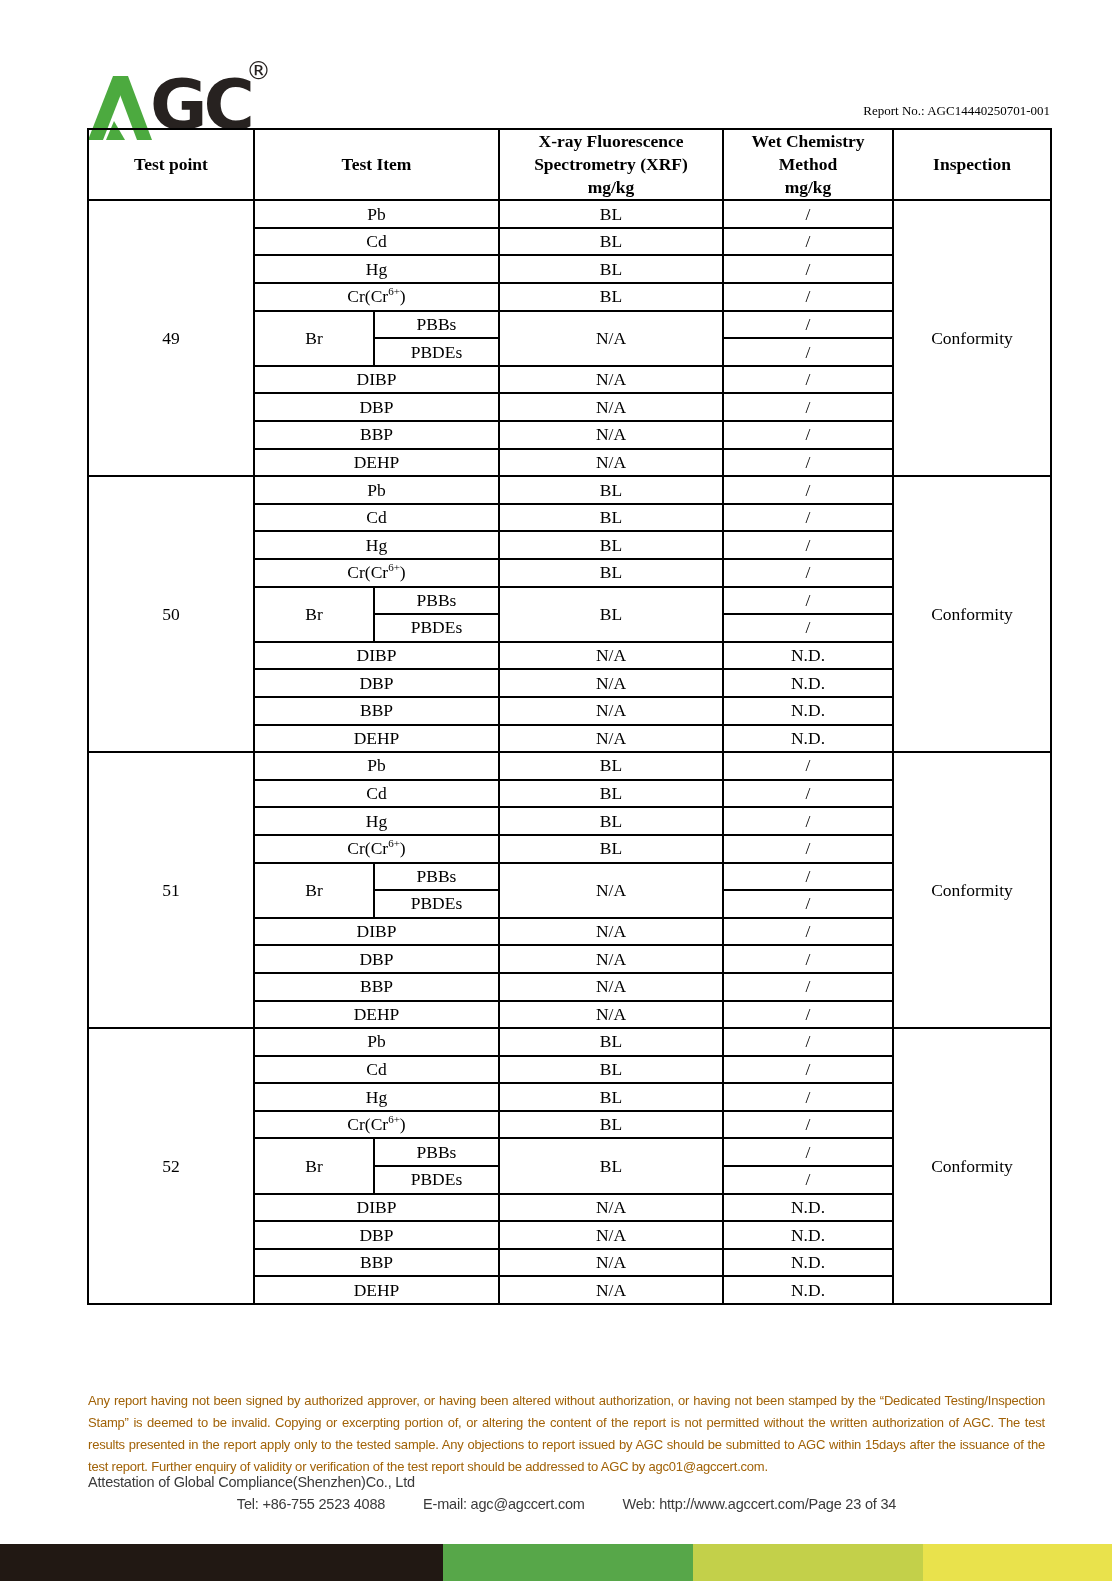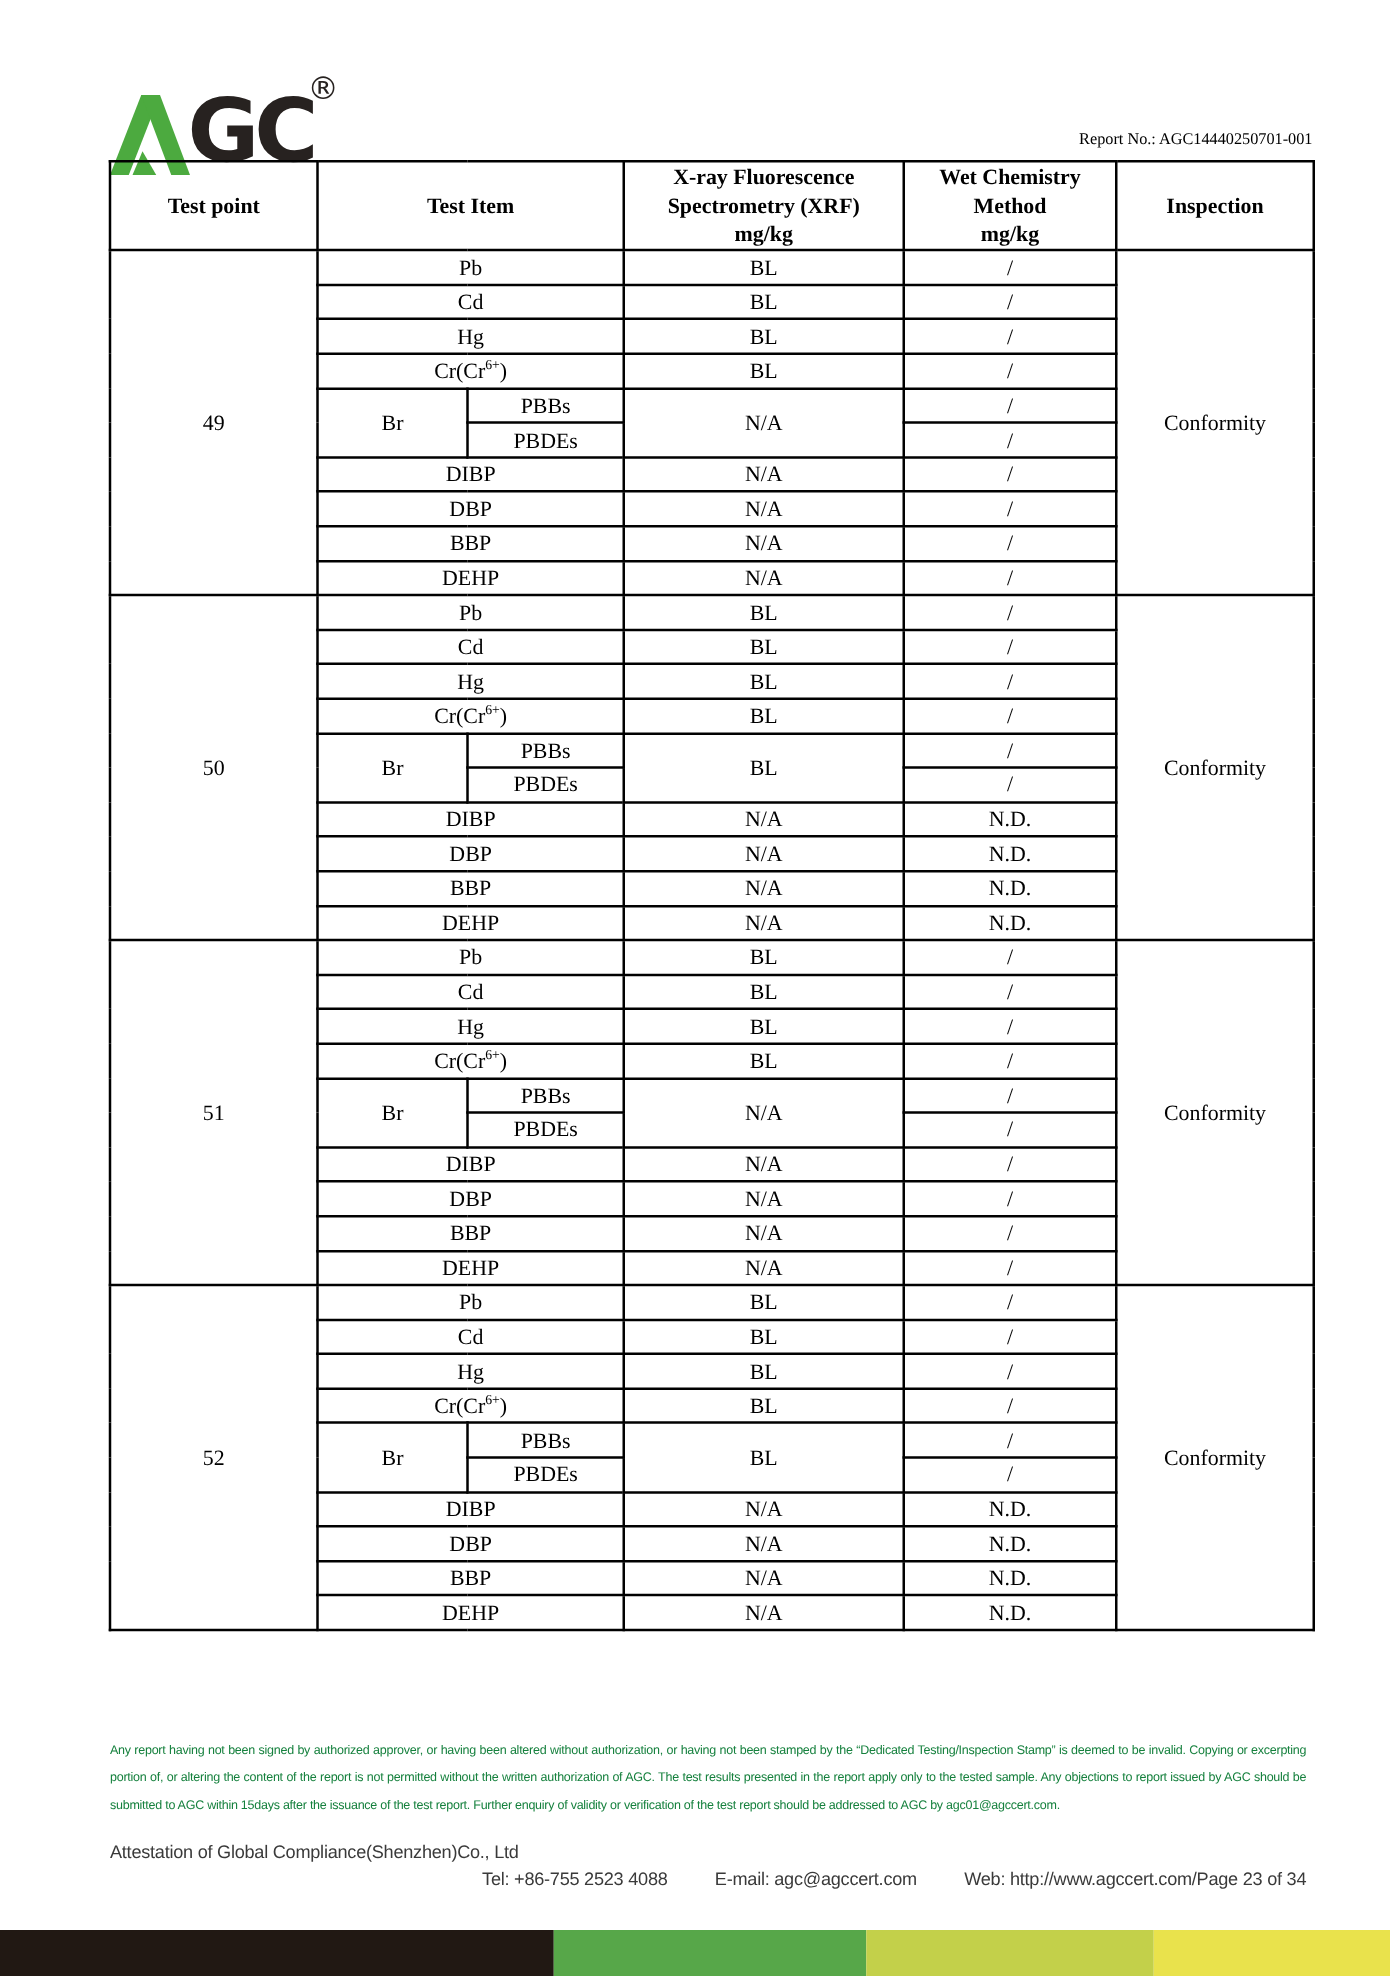--- a/index.html
+++ b/index.html
@@ -40,29 +40,29 @@
   }
   table.report th{font-weight:bold;height:66px;line-height:1.32;}
   table.report td{height:25.6px;}
   .pre{white-space:pre-line;border-radius:25px;}
   table.report sup{font-size:11px;line-height:0;vertical-align:super;}
 
   
   .disclaimer{
     position:absolute;left:88px;top:1390px;width:957px;
     font-family:"Liberation Sans","DejaVu Sans",sans-serif;
-    font-size:10px;line-height:22px;color:#15803d;
+    font-size:13px;line-height:22px;color:#a16207;
     text-align:justify;letter-spacing:-0.2px;
   }
   .company{
     position:absolute;left:88px;top:1472px;width:957px;
     font-family:"Liberation Sans","DejaVu Sans",sans-serif;
     font-size:14.5px;line-height:21px;color:#3a3a3a;letter-spacing:-0.2px;
   }
-  .contact-row{display:flex;justify-content:flex-end;margin-top:1px;}
+  .contact-row{display:flex;justify-content:center;margin-top:1px;}
   .contact-left span{margin-right:34px;}
   .contact-left span:last-child{margin-right:0;}
 
   
   .bottom-bar{position:absolute;left:0;bottom:0;width:1112px;height:37px;display:flex;}
   .bottom-bar div{height:100%;}
 </style>
 </head>
 <body>
 

